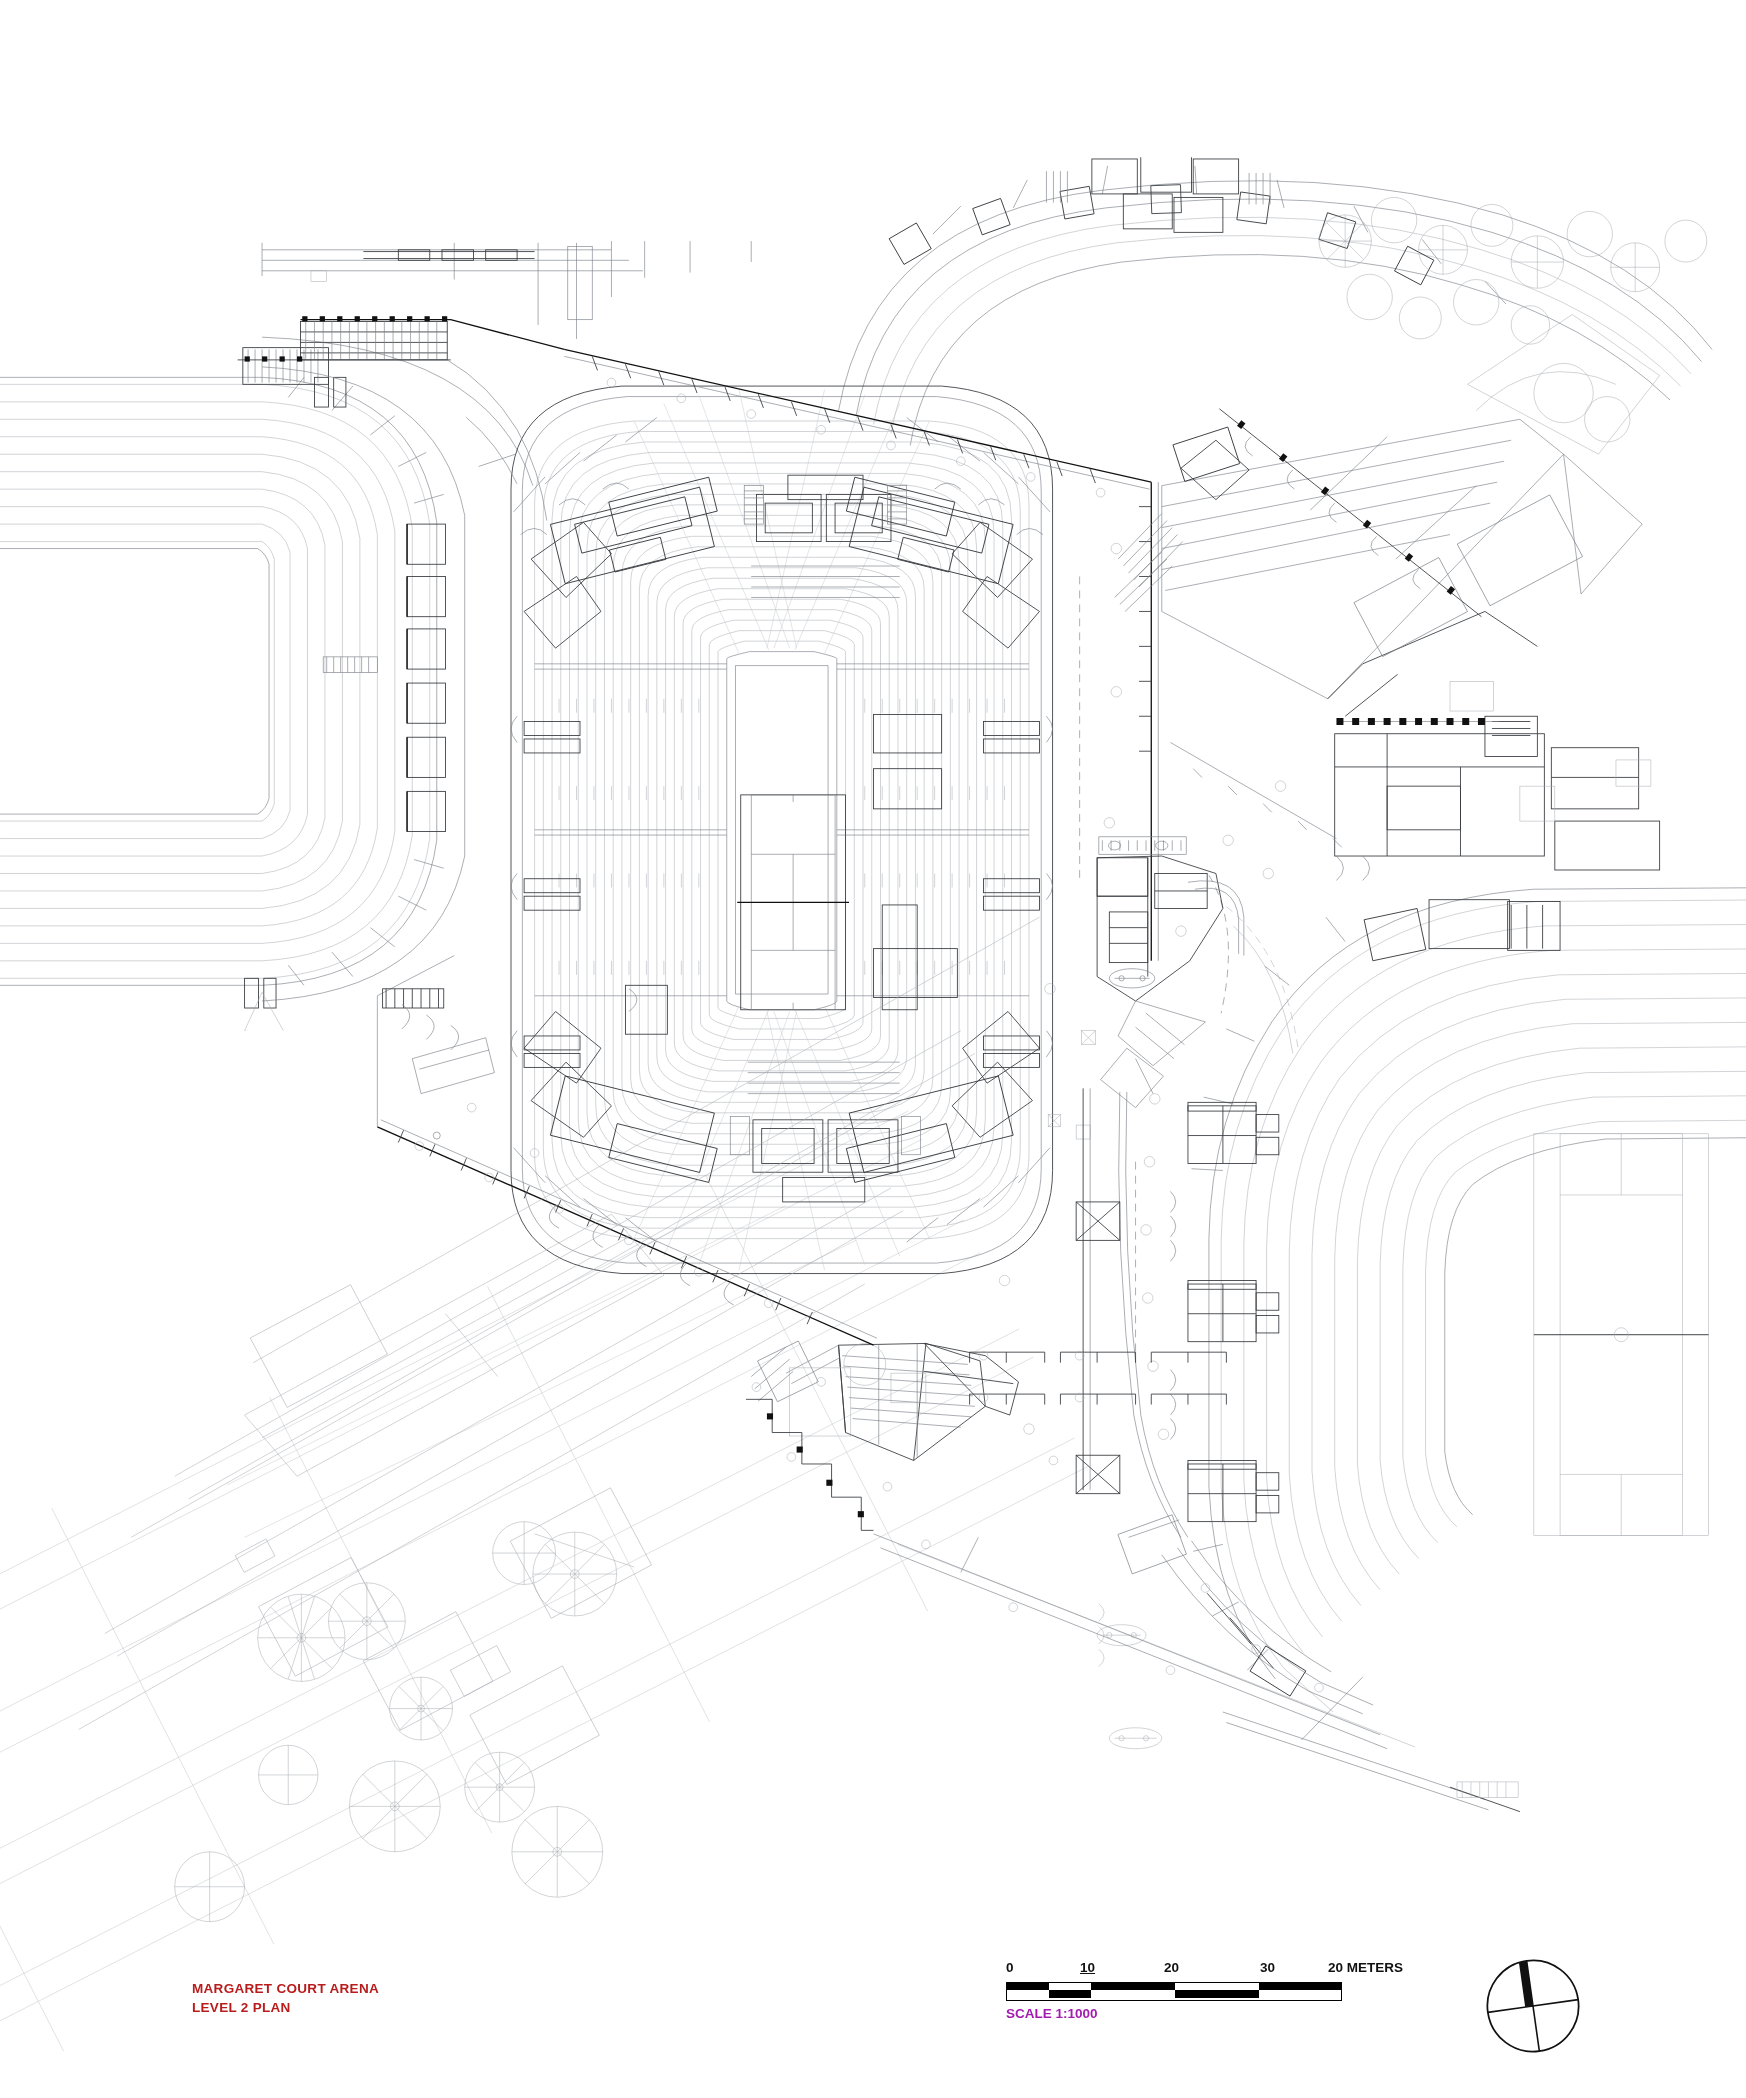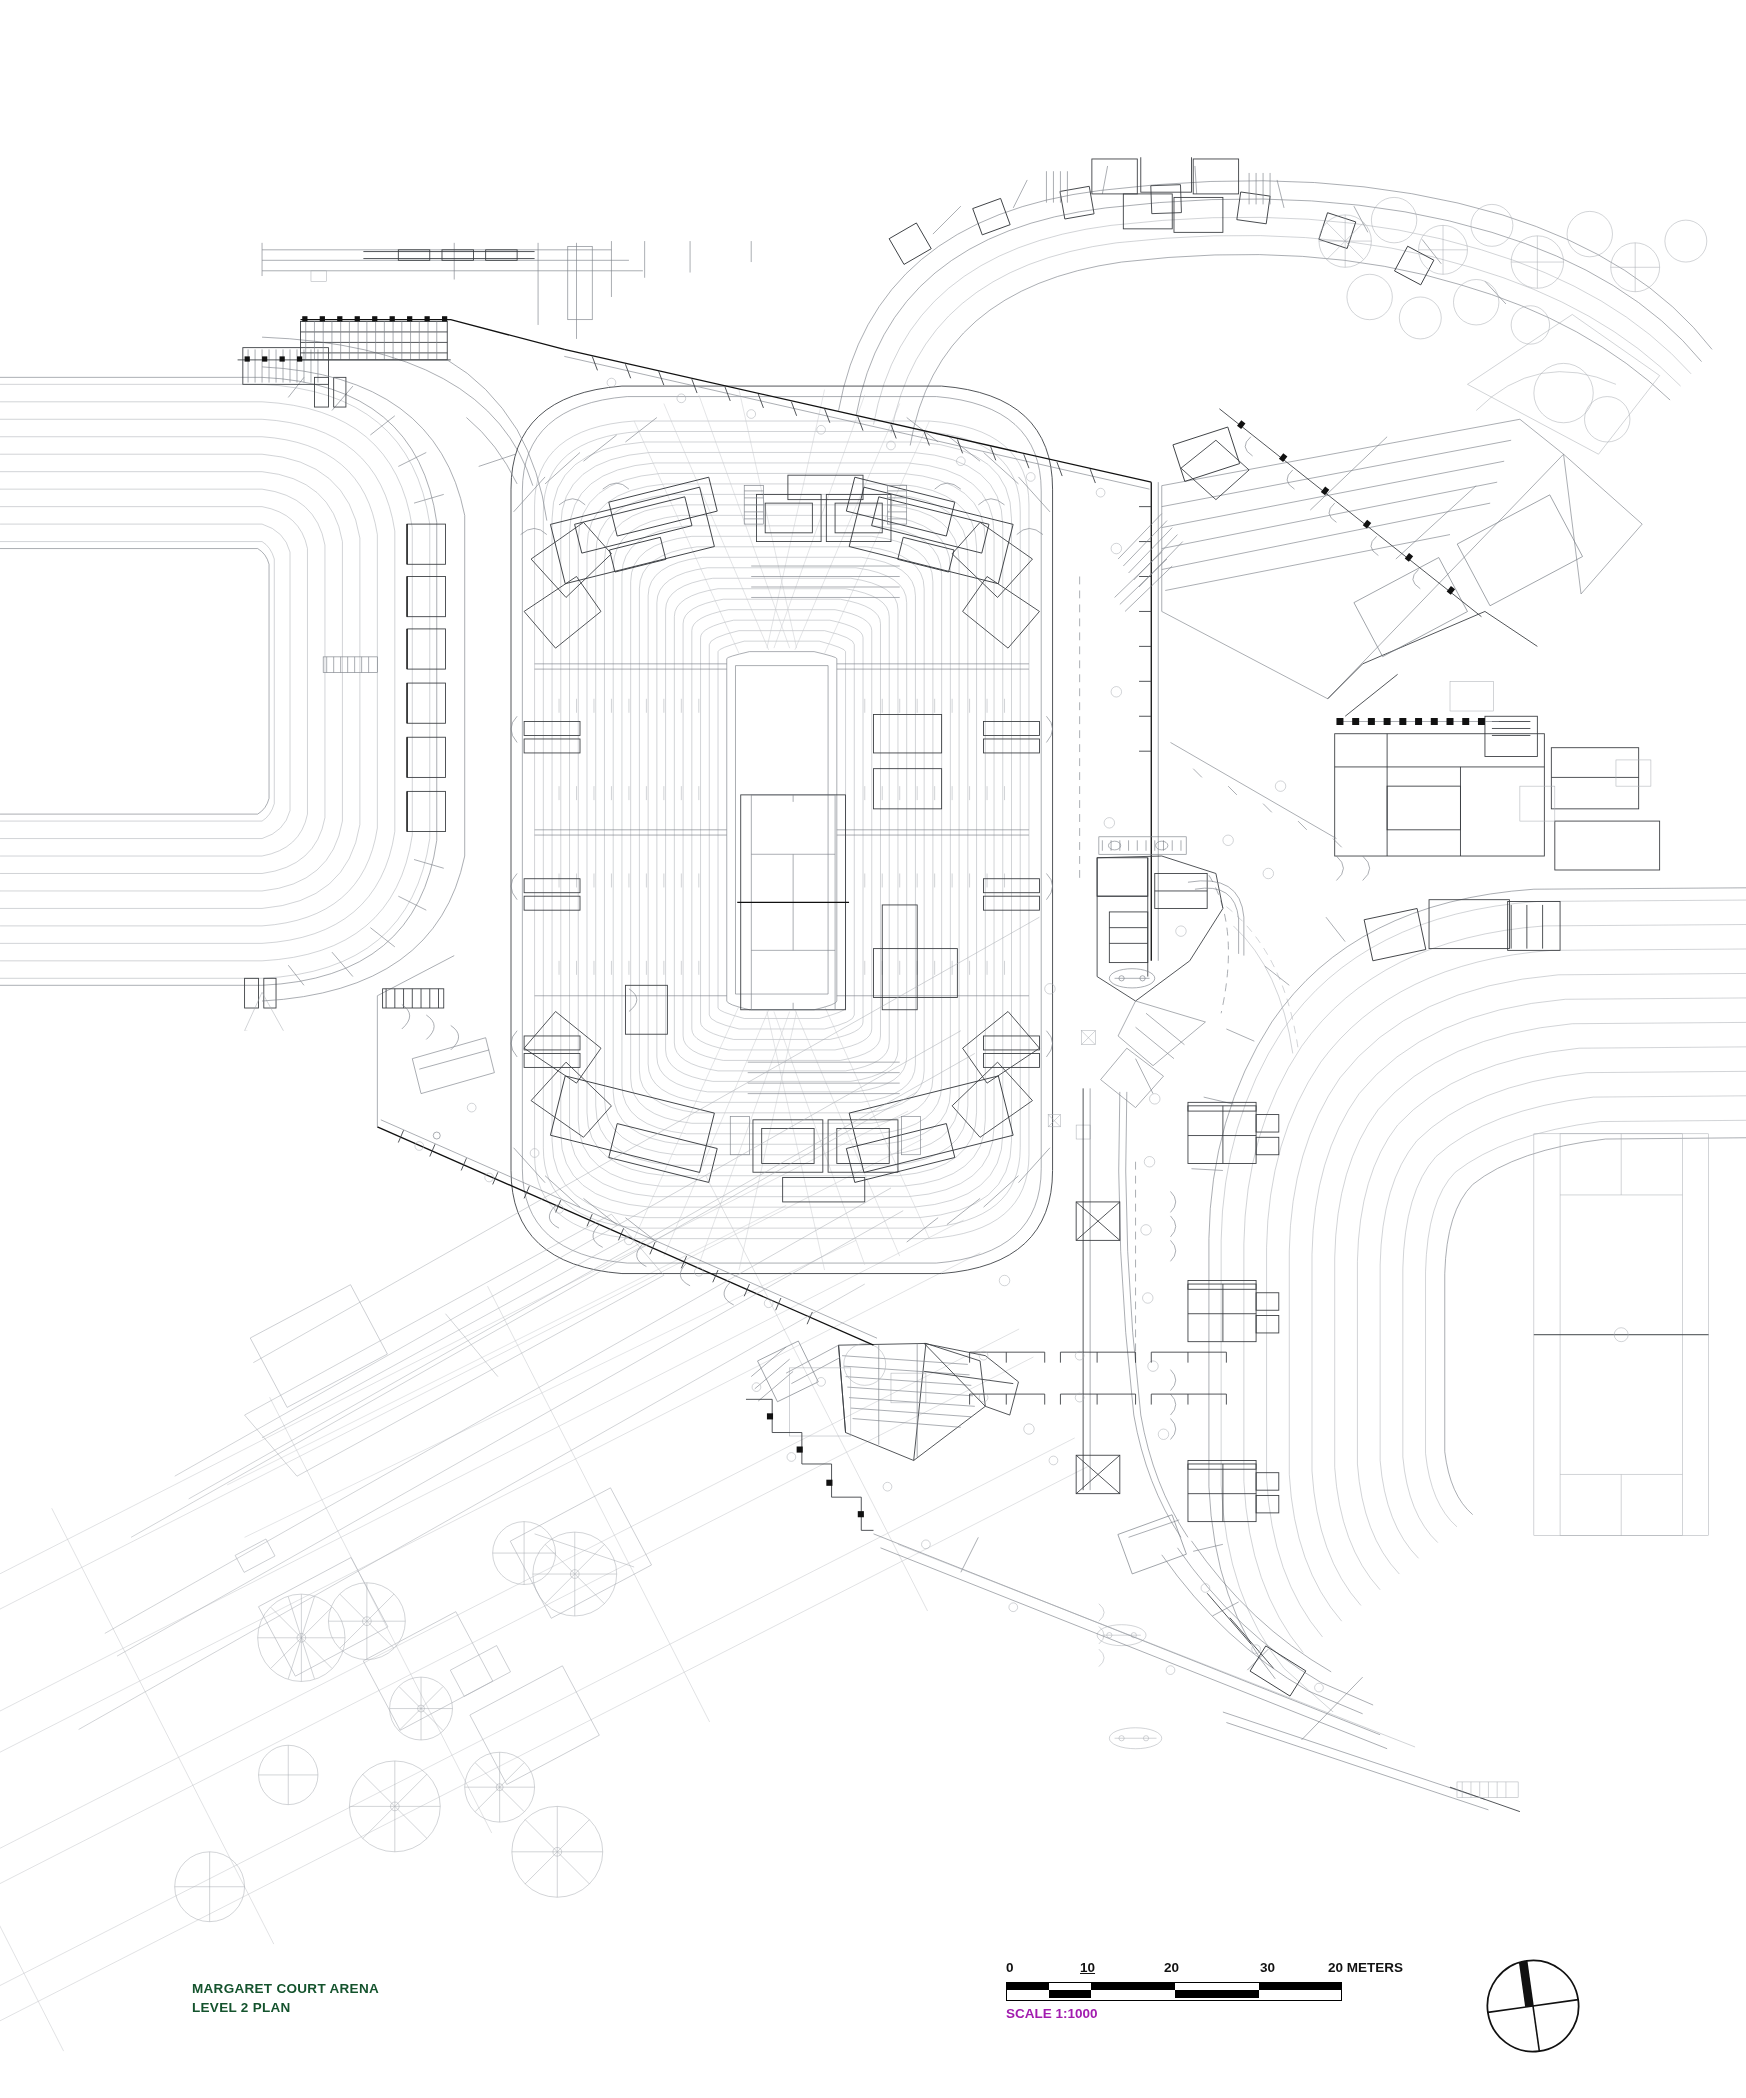--- a/index.html
+++ b/index.html
@@ -2,21 +2,21 @@
 <html style="font-size:14px"><head>
 <meta charset="utf-8">
 <style>
   html,body{margin:0;padding:0;background:#ffffff;}
   body{width:1747px;height:2099px;overflow:hidden;
        font-family:"Liberation Sans","DejaVu Sans",sans-serif;color:#000;}
   #sheet{position:relative;width:1747px;height:2099px;background:#fff;}
   #plan{position:absolute;left:0;top:0;width:1747px;height:2099px;}
   .titleblock{position:absolute;left:192px;top:1979px;}
   .titleblock div{font-size:13.5px;letter-spacing:0.3px;line-height:1.42;
-                  font-weight:700;color:#14532d;white-space:nowrap;}
+                  font-weight:700;color:#b91c1c;white-space:nowrap;}
   .scaleblock{position:absolute;left:1006px;top:1960px;}
   .scale-nums{position:relative;height:19px;width:349px;}
   .scale-nums span{position:absolute;top:0;font-size:13.5px;font-weight:700;color:#111;white-space:nowrap;}
   .scalebar{position:relative;width:336px;height:19px;margin-top:2.6px;
             border:1.4px solid #000;box-sizing:border-box;background:#fff;}
   .scalebar i{position:absolute;display:block;background:#000;}
   .scale-caption{font-size:13.5px;font-weight:700;color:#a21caf;margin-top:5.2px;white-space:nowrap;}
   .northblock{position:absolute;left:1476px;top:1949px;width:114px;height:114px;}
 </style>
 </head>

